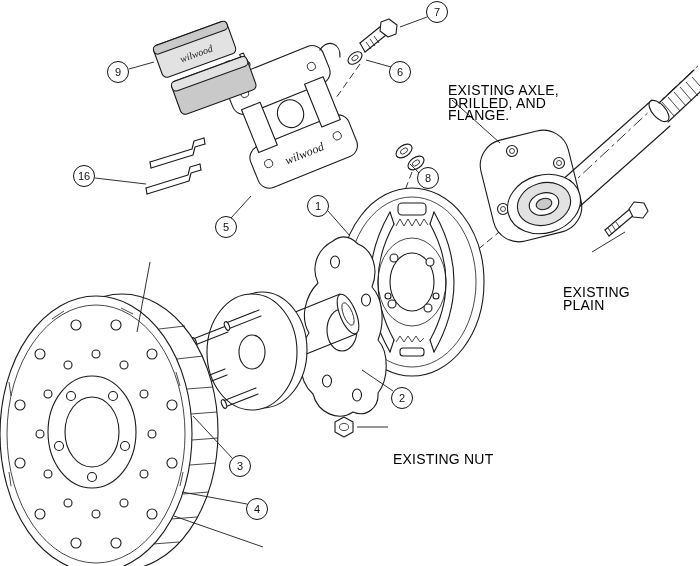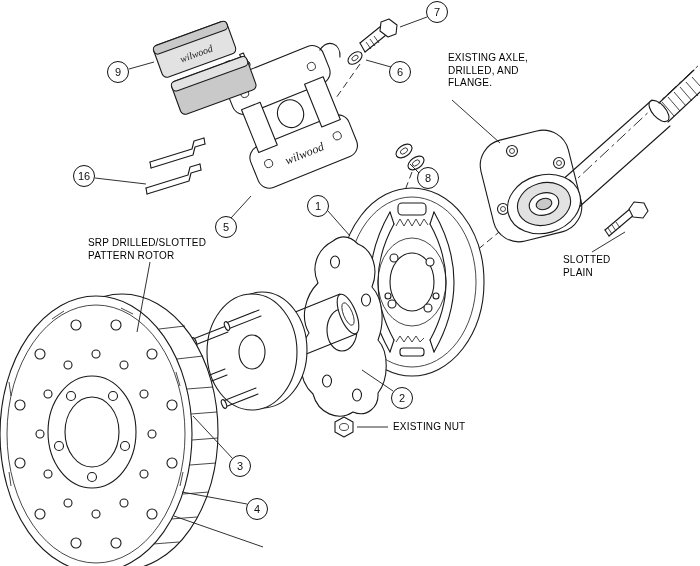--- a/index.html
+++ b/index.html
@@ -13,22 +13,22 @@
   .fm   { stroke:#1a1a1a; stroke-width:1.1; fill:#c9c9c9; stroke-linejoin:round; }
   .thin { stroke:#1a1a1a; stroke-width:0.8; fill:none; }
   .lead { stroke:#1a1a1a; stroke-width:0.9; fill:none; }
   .dash { stroke:#1a1a1a; stroke-width:0.9; fill:none; stroke-dasharray:7 4; }
   .dashdot { stroke:#1a1a1a; stroke-width:0.9; fill:none; stroke-dasharray:12 4 3 4; }
   .brandtext { font-family:"Liberation Serif", serif; font-style:italic; fill:#1a1a1a; }
 
   .callout { position:absolute; width:22px; height:22px; border:1.4px solid #111;
              border-radius:50%; background:#fff; display:flex; align-items:center;
              justify-content:center; font-size:11px; color:#111; z-index:5; }
-  .lbl { position:absolute; font-size:10px; line-height:12.5px; color:#000;
-         letter-spacing:0.2px; white-space:nowrap; z-index:5; }
+  .lbl { position:absolute; font-size:14px; line-height:12.5px; color:#000;
+         letter-spacing:0.2px; white-space:nowrap; z-index:5;margin-top:32px; }
 </style>
 </head>
 <body>
 
 <div class="stage">
 
   <svg class="art" width="700" height="566" viewBox="0 0 700 566">
 
     <g>
       <line class="dashdot" x1="516" y1="236" x2="700" y2="64"></line>
@@ -327,27 +327,23 @@
       <span>16</span>
     </div>
 
   <div class="lbl" style="left:448px;top:52px">
     <div>EXISTING AXLE,</div>
     <div>DRILLED, AND</div>
     <div>FLANGE.</div>
   </div>
 
   <div class="lbl" style="left:563px;top:254px">
-    <div>SLOTTED</div>
+    <div>EXISTING</div>
     <div>PLAIN</div>
   </div>
 
   <div class="lbl" style="left:393px;top:421px">
     <div>EXISTING NUT</div>
   </div>
 
-  <div class="lbl" style="left:88px;top:237px">
-    <div>SRP DRILLED/SLOTTED</div>
-    <div>PATTERN ROTOR</div>
-  </div>
 
 
 </div>
 
 </body></html>

